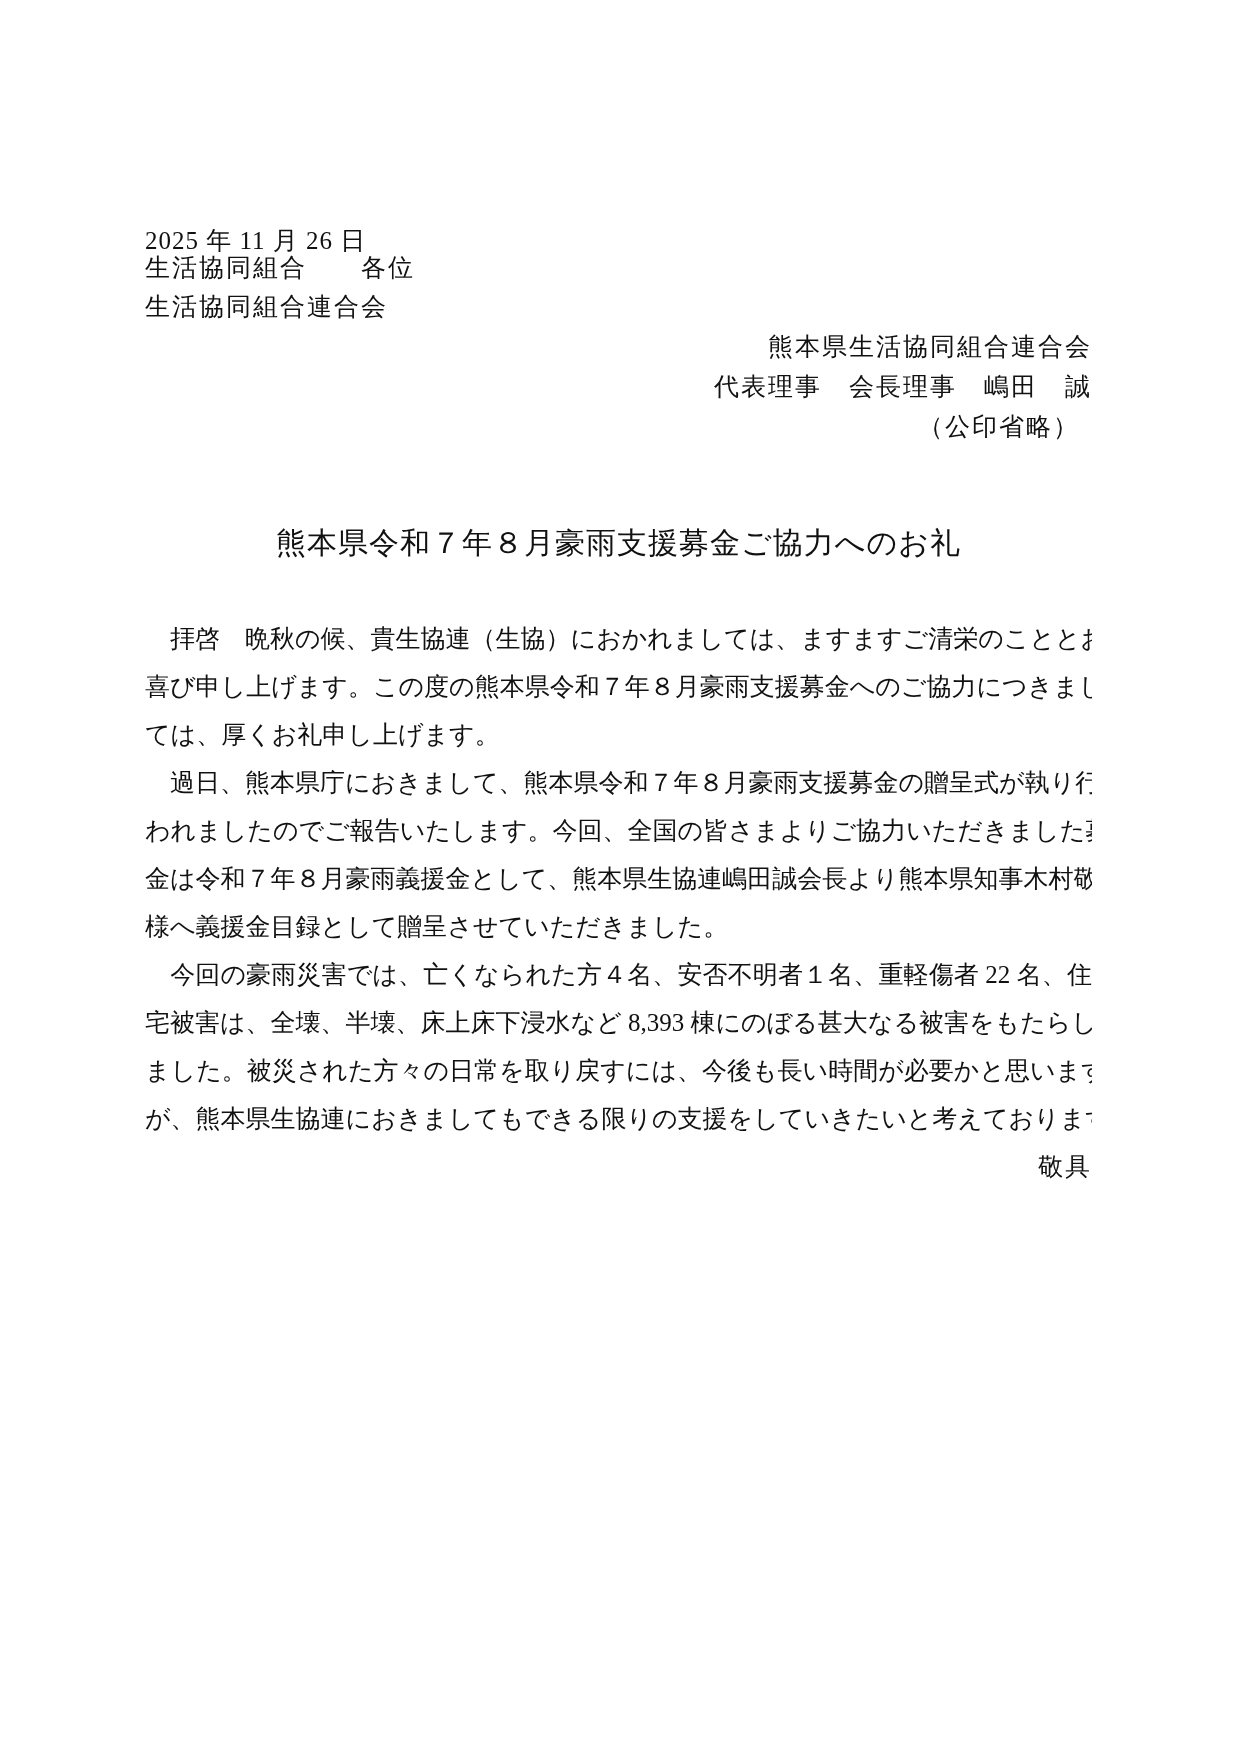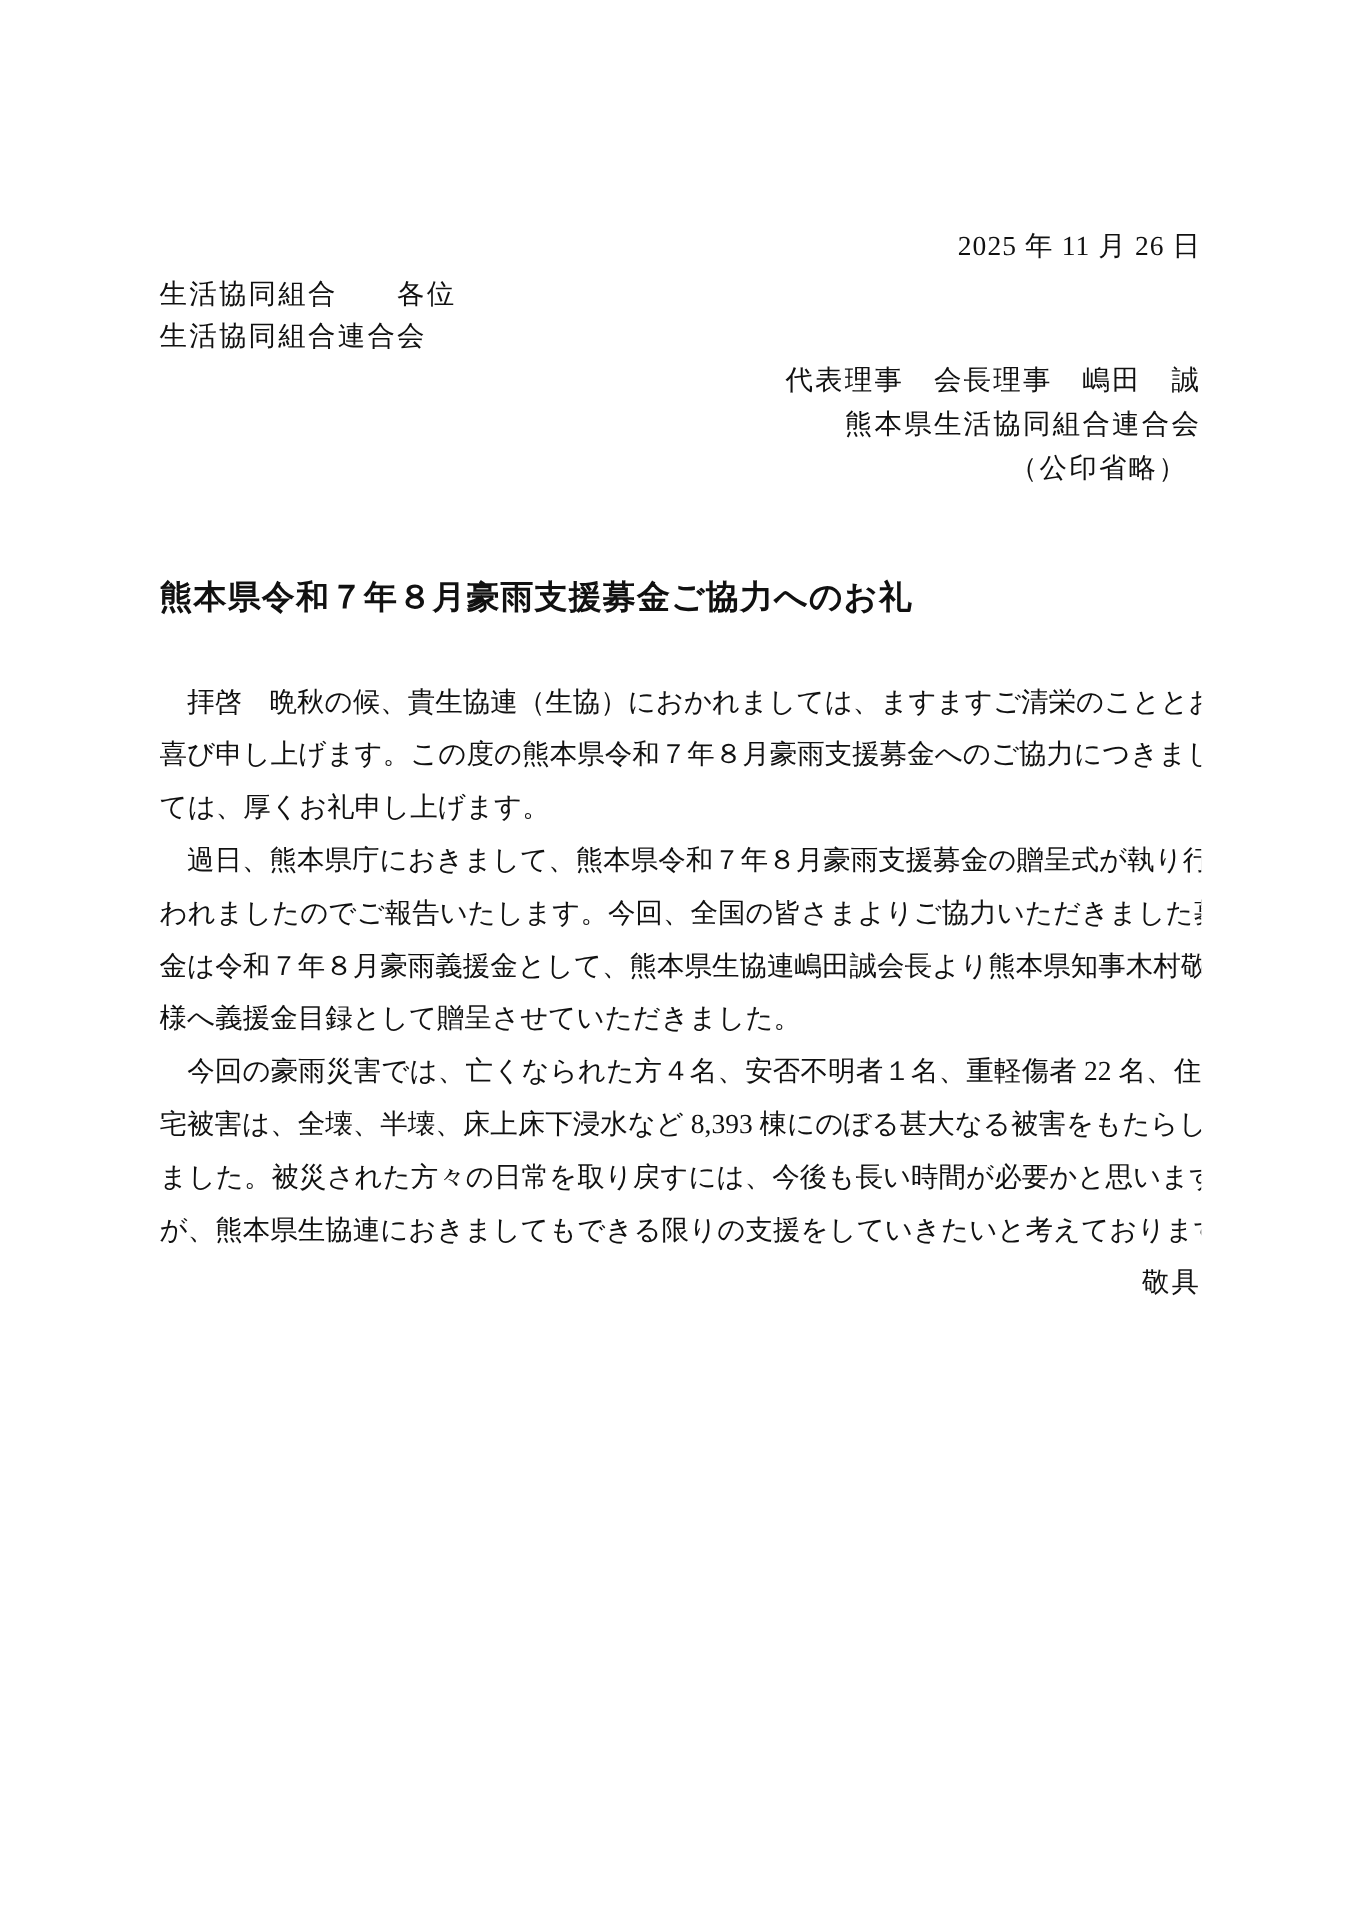--- a/index.html
+++ b/index.html
@@ -13,24 +13,23 @@
     height: 1755px;
     margin: 0 auto;
     background: #ffffff;
     color: #111111;
     font-family: "Liberation Serif", "DejaVu Serif", serif;
     overflow: hidden;
   }
   
   .date-line {
     position: absolute;
-    top: 208px;
+    top: 224px;
     left: 145px;
     width: 947px;
-    text-align: right;
     font-size: 25px;
     line-height: 34px;
     letter-spacing: 1px;
   }
   .recipient {
     position: absolute;
     top: 248px;
     left: 145px;
     font-size: 25px;
     line-height: 39px;
@@ -48,23 +47,23 @@
   }
   .sender .seal-note {
     padding-right: 12px;
   }
   
   .letter-title {
     position: absolute;
     top: 523px;
     left: 145px;
     width: 947px;
-    text-align: left;
+    text-align: center;
     font-size: 30px;
-    font-weight: bold;
+    font-weight: normal;
     letter-spacing: 1px;
     white-space: nowrap;
   }
   
   .body-block {
     position: absolute;
     top: 615px;
     left: 145px;
     width: 947px;
     font-size: 25px;
@@ -96,22 +95,22 @@
 <div class="page">
 
   <div class="date-line">2025 年 11 月 26 日</div>
 
   <div class="recipient">
     <div>生活協同組合　　各位</div>
     <div>生活協同組合連合会</div>
   </div>
 
   <div class="sender">
+    <div>熊本県生活協同組合連合会</div>
     <div>代表理事　会長理事　嶋田　誠</div>
-    <div>熊本県生活協同組合連合会</div>
     <div class="seal-note">（公印省略）</div>
   </div>
 
   <div class="letter-title">熊本県令和７年８月豪雨支援募金ご協力へのお礼</div>
 
   <div class="body-block">
 
     <div class="bline just">　拝啓　晩秋の候、貴生協連（生協）におかれましては、ますますご清栄のこととお</div>
     <div class="bline just">喜び申し上げます。この度の熊本県令和７年８月豪雨支援募金へのご協力につきまし</div>
     <div class="bline endl">ては、厚くお礼申し上げます。</div>

